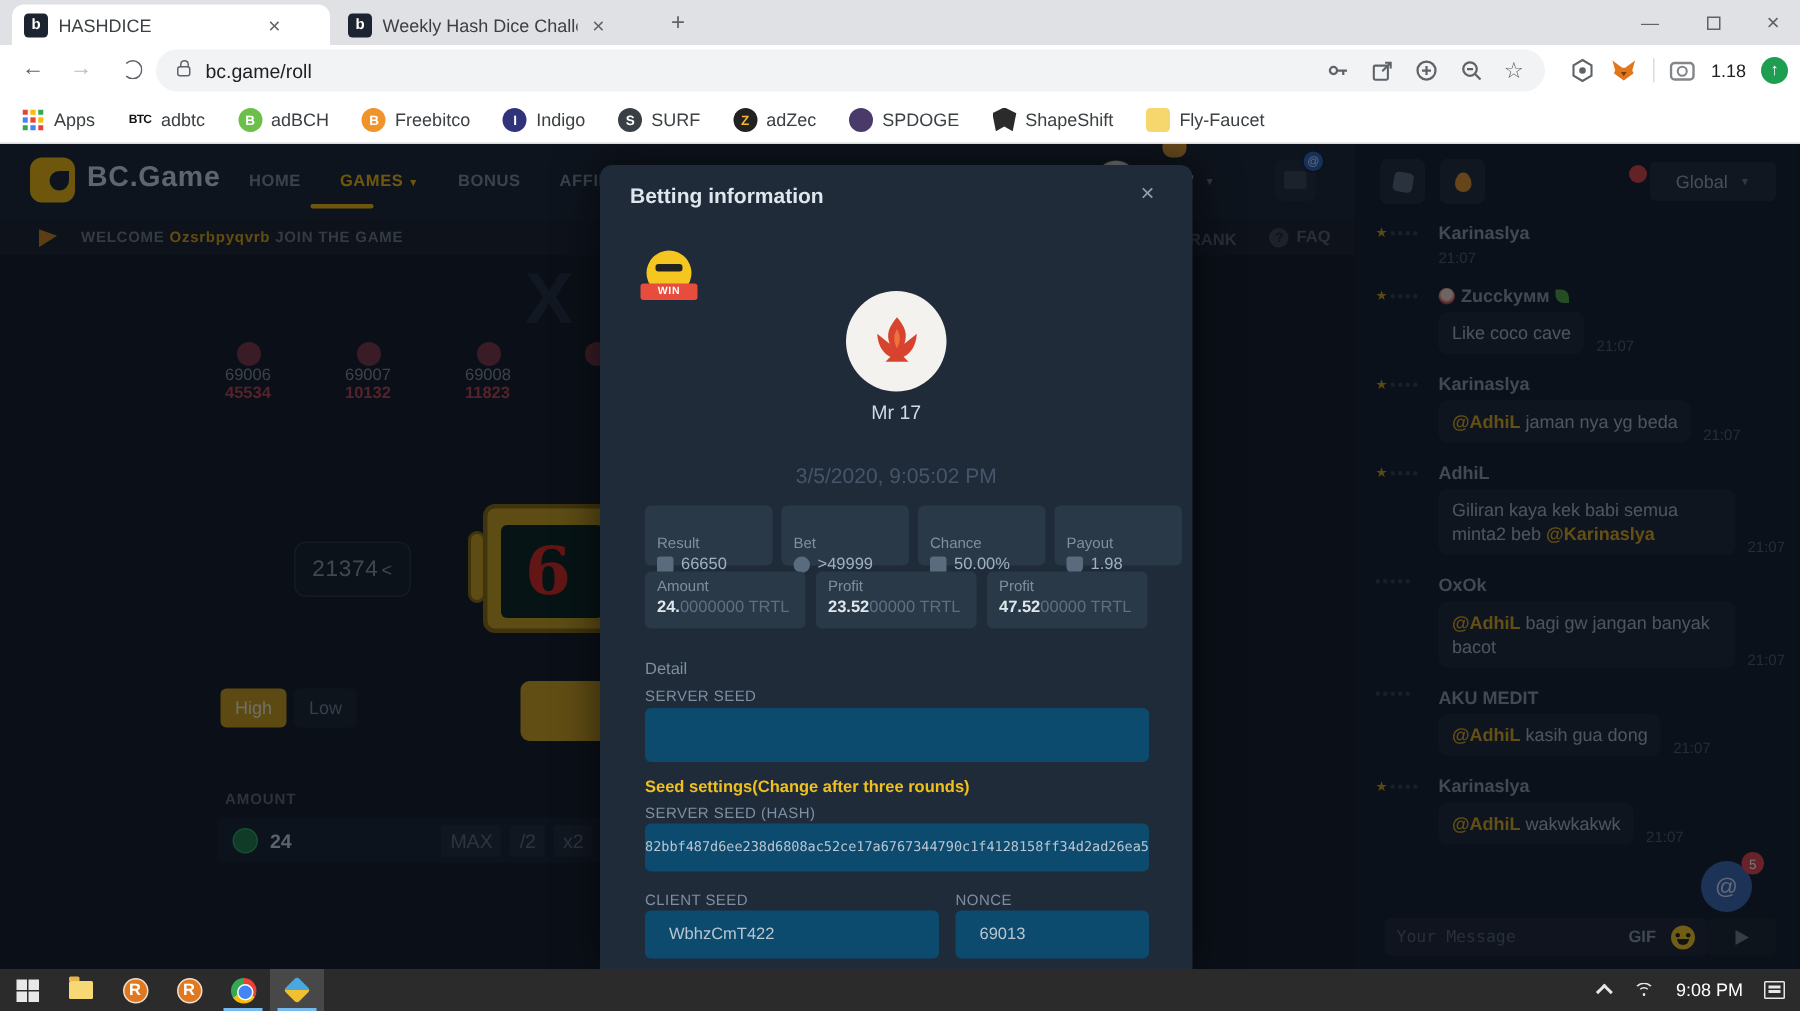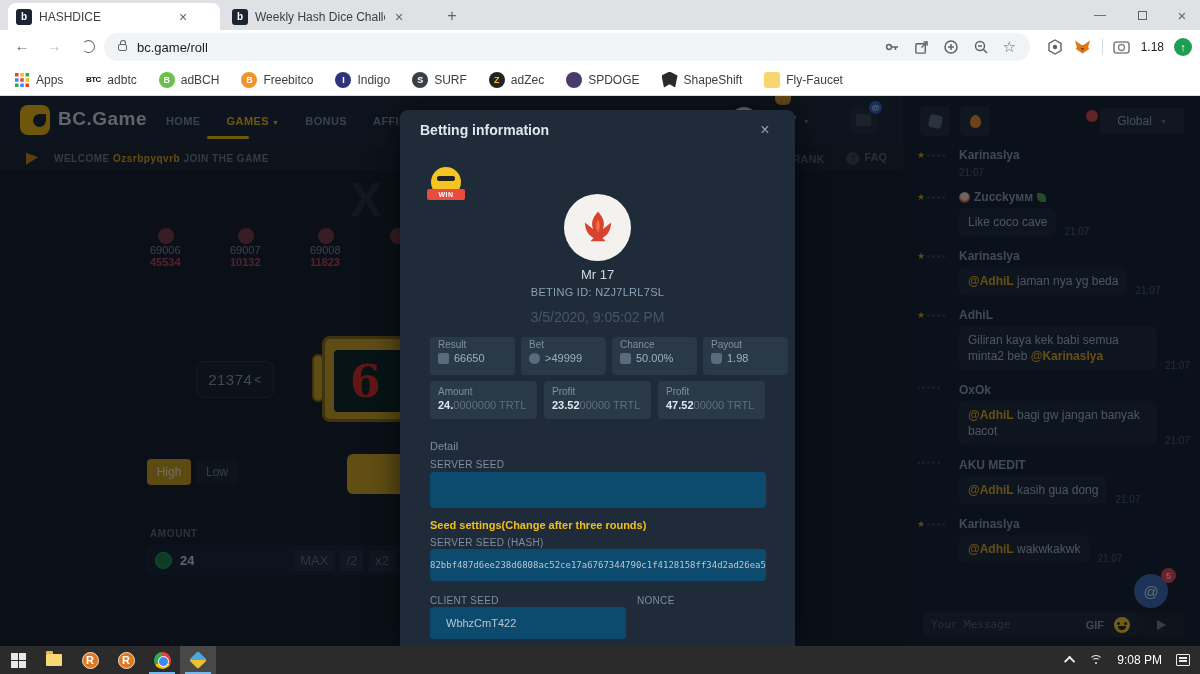--- a/index.html
+++ b/index.html
@@ -99,21 +99,21 @@
   .modal-x { margin-left:auto; color:#8fa0b0; font-size:16px; width:20px; text-align:center; }
   .winbadge { position:absolute; left:27px; top:55px; width:38px; height:40px; }
   .winbadge .egg { position:absolute; left:4px; top:2px; width:30px; height:30px; border-radius:50%; background:#f4c61f; }
   .winbadge .shades { position:absolute; left:10px; top:11px; width:18px; height:5px; background:#222; border-radius:2px; }
   .winbadge .ribbon { position:absolute; left:0; top:24px; width:38px; height:11px; background:#e74c3c; border-radius:2px; color:#fff; font-size:7px; font-weight:bold; text-align:center; line-height:11px; letter-spacing:0.5px; }
   .mava { position:absolute; left:164px; top:84px; width:67px; height:67px; border-radius:50%; background:#f4f2ee; display:flex; align-items:center; justify-content:center; }
   .muser { position:absolute; left:0; top:157px; width:100%; text-align:center; font-size:13px; color:#cfd9e4; }
   .mbetid { position:absolute; left:0; top:176px; width:100%; text-align:center; font-size:11px; color:#8da1b4; letter-spacing:0.3px; }
   .mdate { position:absolute; left:0; top:199px; width:100%; text-align:center; font-size:14px; color:#46566a; }
   .stats1 { position:absolute; left:30px; top:227px; display:flex; gap:6px; }
-  .sbox { width:85px; height:38px; background:#2a3948; border-radius:4px; padding:2px 8px; }
+  .sbox { width:85px; height:38px; background:#2a3948; border-radius:4px; padding:20px 8px; }
   .slabel { font-size:10px; color:#7d8fa0; }
   .sval { display:flex; align-items:center; gap:5px; font-size:11px; color:#9fb0bf; margin-top:2px; }
   .die { width:11px; height:11px; border-radius:2px; background:#59równo6b7c; background:#596b7c; }
   .die.round { border-radius:50%; }
   .stats2 { position:absolute; left:30px; top:271px; display:flex; gap:7px; }
   .abox { width:107px; height:38px; background:#2a3948; border-radius:4px; padding:5px 8px; }
   .aval { font-size:11px; margin-top:2px; color:#5d6f80; }
   .aval b { color:#dfe7ee; }
   .mlabel { position:absolute; left:30px; font-size:11px; color:#7d8fa0; }
   .mlabel.sm { font-size:10px; letter-spacing:0.3px; }
@@ -587,21 +587,20 @@
           <span class="shades"></span>
         <span class="ribbon">WIN</span>
       </div>
       <div class="mava">
         <svg width="44" height="44" viewBox="0 0 40 40">
             <path fill="#d8432f" d="M20 5 C15 11 13.5 15 15.5 21 L8 15 C8.5 23 12 27 16 29 L13 32 L27 32 L24 29 C28 27 31.5 23 32 15 L24.5 21 C26.5 15 25 11 20 5 Z"></path>
             <path fill="#f07040" d="M20 12 C18 16 17.5 19 20 24 C22.5 19 22 16 20 12 Z"></path>
           </svg>
       </div>
       <div class="muser">Mr 17</div>
-      <div class="mbetid">BETING ID: NZJ7LRL7SL</div>
       <div class="mdate">3/5/2020, 9:05:02 PM</div>
 
       <div class="stats1">
         <div class="sbox">
           <div class="slabel">Result</div>
           <div class="sval">
               <span class="die"></span>
               <span>66650</span>
             </div>
         </div>
@@ -647,20 +646,21 @@
       <div class="mlabel sm" style="top:349px;">SERVER SEED</div>
       <div class="seedbox" style="left:30px;top:362px;width:336px;height:36px;"><span class="seedval"></span></div>
 
       <div class="yellowhead">Seed settings(Change after three rounds)</div>
       <div class="mlabel sm" style="top:427px;">SERVER SEED (HASH)</div>
       <div class="seedbox" style="left:30px;top:439px;width:336px;height:32px;"><span class="hashtxt">82bbf487d6ee238d6808ac52ce17a6767344790c1f4128158ff34d2ad26ea5</span></div>
 
       <div class="mlabel sm" style="top:485px;">CLIENT SEED</div>
       <div class="seedbox" style="left:30px;top:497px;width:196px;height:32px;"><span class="seedval">WbhzCmT422</span></div>
       <div class="mlabel sm" style="left:237px;top:485px;">NONCE</div>
+      <div class="seedbox" style="left:237px;top:497px;width:129px;height:32px;"><span class="seedval">69013</span></div>
     </div>
   </div>
 
   <div class="taskbar">
     <div class="tb-item">
         <span class="winlogo">
           <i></i>
           <i></i>
           <i></i>
           <i></i>

